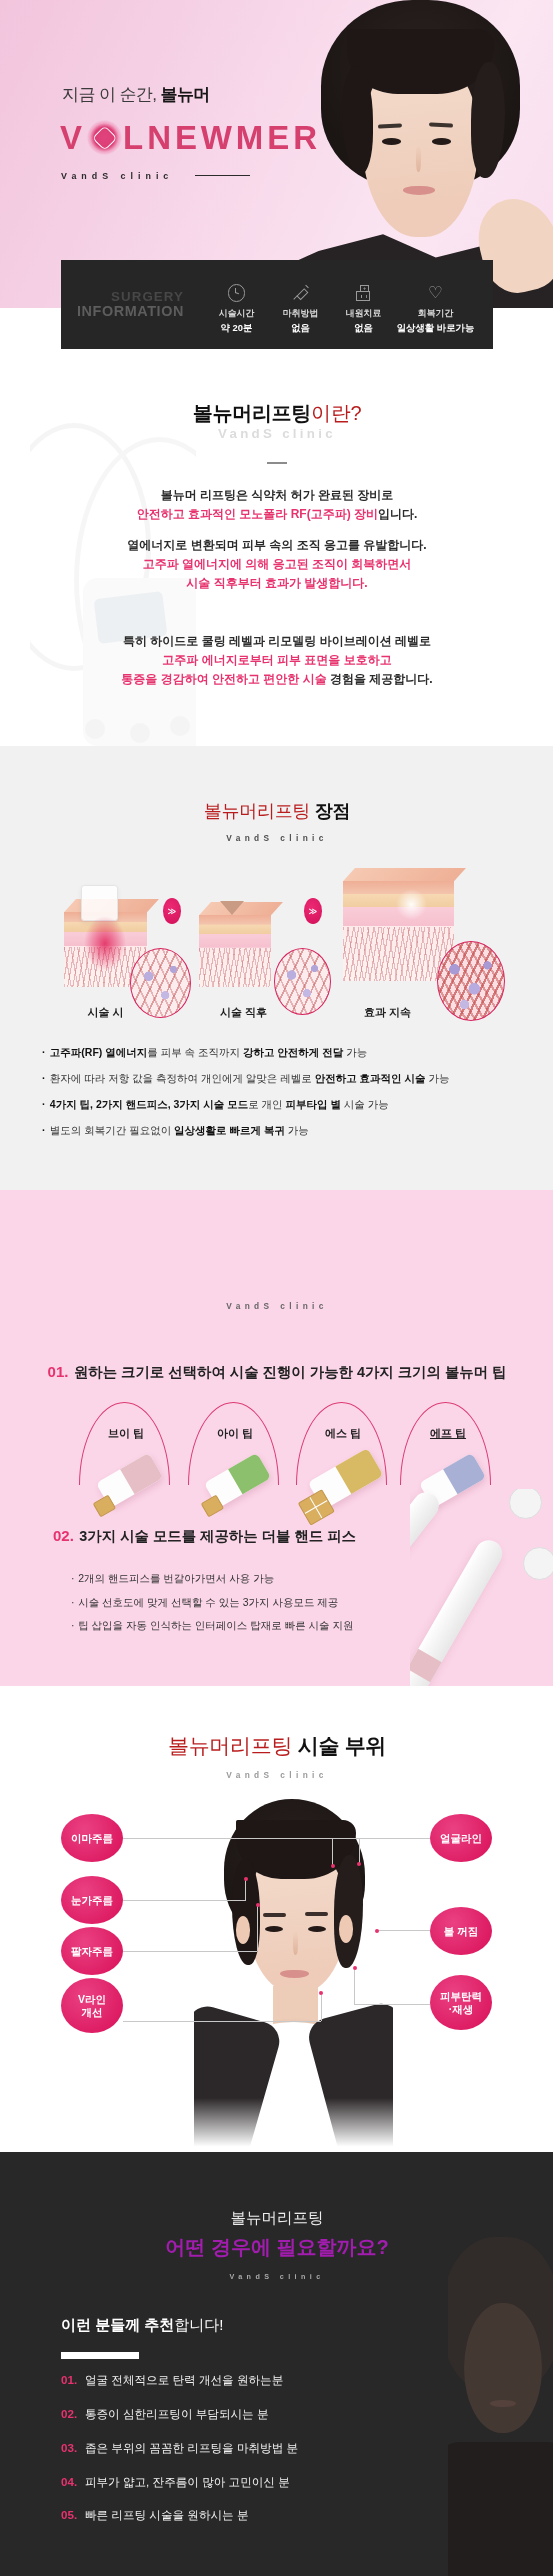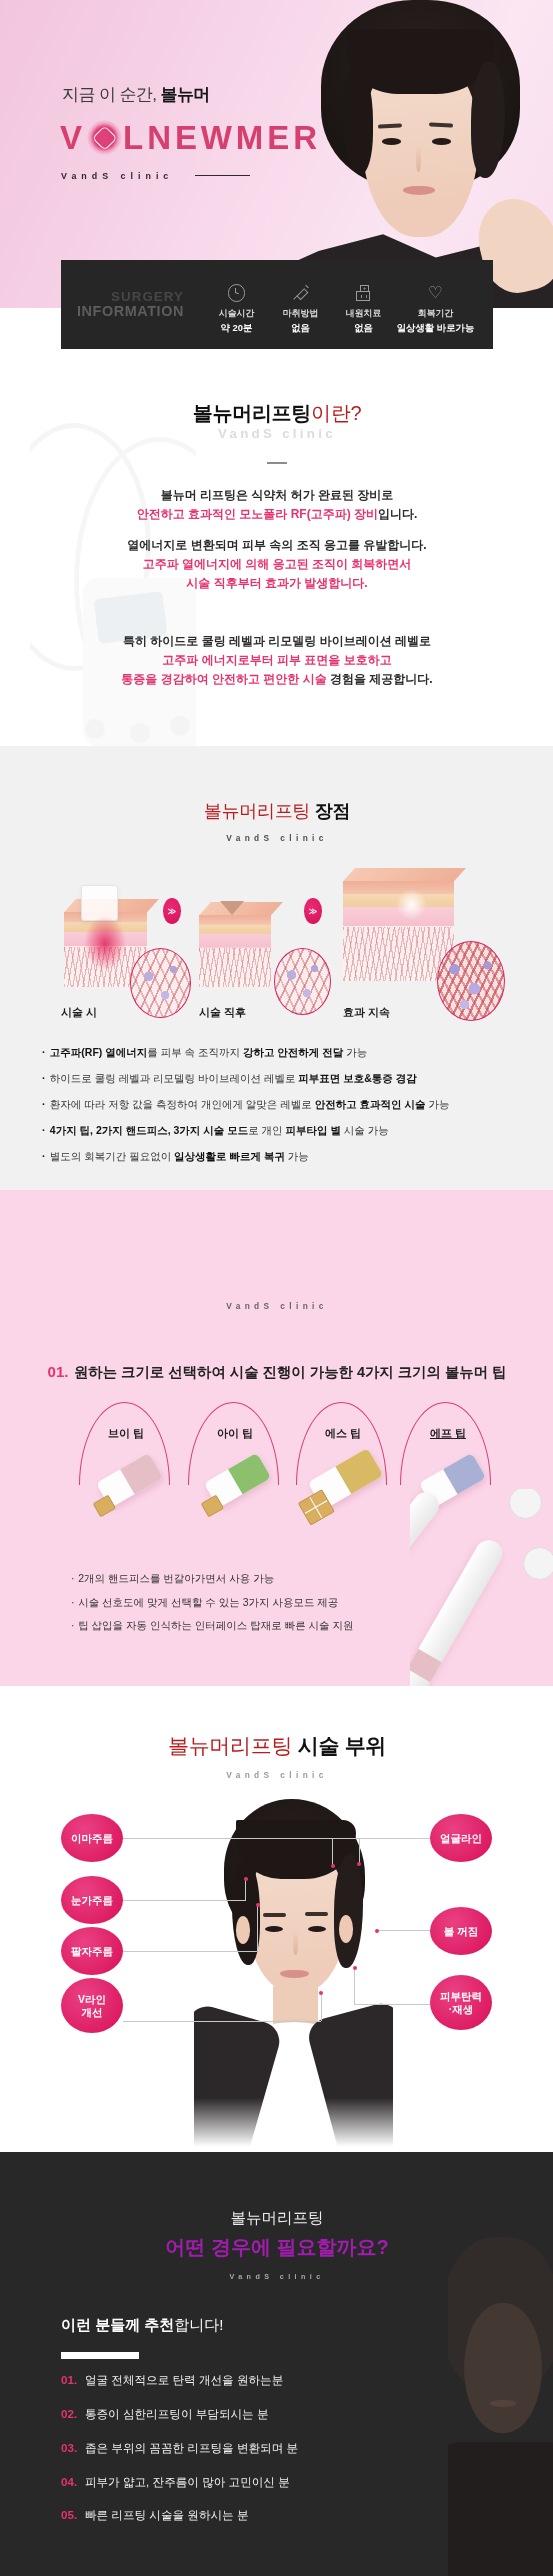--- a/index.html
+++ b/index.html
@@ -95,21 +95,21 @@
         repeating-linear-gradient(115deg,rgba(198,94,94,.55) 0 1.7px,transparent 1.7px 8.3px),
         repeating-linear-gradient(65deg,rgba(198,94,94,.4) 0 1.7px,transparent 1.7px 9.4px),#fdecee;}
   .mag.dense{background:radial-gradient(circle at 25% 35%,#a89ad4 0 5px,transparent 5.5px),
         radial-gradient(circle at 55% 60%,#b7abdf 0 5.5px,transparent 6px),
         radial-gradient(circle at 75% 30%,#a89ad4 0 3.9px,transparent 4.4px),
         radial-gradient(circle at 40% 80%,#c3b8e4 0 4.4px,transparent 5px),
         repeating-linear-gradient(115deg,rgba(198,80,80,.7) 0 2.2px,transparent 2.2px 7.2px),
         repeating-linear-gradient(60deg,rgba(198,80,80,.5) 0 2.2px,transparent 2.2px 7.8px),#fbdfe3;}
   .arrow-oval{position:absolute;width:17.7px;height:25.5px;background:radial-gradient(circle at 40% 35%,#ec2a73,#d3105a);border-radius:50%;
      color:#fff;font-size:8.3px;font-weight:700;display:flex;align-items:center;justify-content:center;}
-  .stage-label{position:absolute;width:89px;text-align:left;font-size:11px;font-weight:600;color:#1e1e1e;}
+  .stage-label{position:absolute;width:89px;text-align:center;font-size:11px;font-weight:600;color:#1e1e1e;}
   .merit-list{left:42px;top:1039px;width:487px;list-style:none;margin:0;padding:0;}
   .merit-list li{font-size:10.5px;line-height:26px;color:#333;white-space:nowrap;}
   .merit-list li b{color:#111;font-weight:800;}
   .merit-list .dot{display:inline-block;width:7.8px;color:#111;font-weight:800;}
 
   
   .special-bg{left:0;top:1190px;width:554px;height:496px;background:#fbd6e8;}
   .pt-line{font-size:14.4px;color:#222;font-weight:700;white-space:nowrap;}
   .pt-line .num{color:#e8326e;font-weight:800;font-size:15px;margin-right:5.5px;}
   .arc{position:absolute;width:94px;height:83px;overflow:hidden;}
@@ -305,21 +305,20 @@
   <div class="abs mag" style="left:130px;top:948px;width:59px;height:68px;"></div>
   <div class="abs mag" style="left:274px;top:948px;width:55px;height:65px;"></div>
   <div class="abs mag dense" style="left:437px;top:941px;width:66px;height:78px;"></div>
 
   <div class="stage-label" style="left:61px;top:1005px;">시술 시</div>
   <div class="stage-label" style="left:199px;top:1005px;">시술 직후</div>
   <div class="stage-label" style="left:343px;top:1005px;">효과 지속</div>
 
   <ul class="abs merit-list">
     <li><span class="dot">·</span><b>고주파(RF) 열에너지</b><span>를 피부 속 조직까지 </span><b>강하고 안전하게 전달</b><span> 가능</span></li>
-    <li><span class="dot">·</span><b></b><span>하이드로 쿨링 레벨과 리모델링 바이브레이션 레벨로 </span><b>피부표면 보호&amp;통증 경감</b><span></span></li>
     <li><span class="dot">·</span><b></b><span>환자에 따라 저항 값을 측정하여 개인에게 알맞은 레벨로 </span><b>안전하고 효과적인 시술</b><span> 가능</span></li>
     <li><span class="dot">·</span><b>4가지 팁, 2가지 핸드피스, 3가지 시술 모드</b><span>로 개인 </span><b>피부타입 별</b><span> 시술 가능</span></li>
     <li><span class="dot">·</span><b></b><span>별도의 회복기간 필요없이 </span><b>일상생활로 빠르게 복귀</b><span> 가능</span></li>
   </ul>
 
   <div class="abs special-bg"></div>
   <div class="abs ctr sec-clinic" style="top:1301px;color:#666;">VandS clinic</div>
 
   <div class="abs ctr pt-line" style="top:1363px;"><span class="num">01.</span><span>원하는 크기로 선택하여 시술 진행이 가능한 4가지 크기의 볼뉴머 팁</span></div>
 
@@ -354,20 +353,21 @@
       <div class="base"></div>
       <div class="color" style="background:#d8b964;"></div>
       <div class="gold"></div>
     </div>
   <div class="tipdev" style="left:422px;top:1466px;">
       <div class="base"></div>
       <div class="color" style="background:#a9b0d6;"></div>
       <div class="gold"></div>
     </div>
 
+  <div class="abs pt-line" style="left:53px;top:1527px;"><span class="num">02.</span><span>3가지 시술 모드를 제공하는 더블 핸드 피스</span></div>
 
   <ul class="abs sp-bullets">
     <li><span class="dot">·</span><span>2개의 핸드피스를 번갈아가면서 사용 가능</span></li>
     <li><span class="dot">·</span><span>시술 선호도에 맞게 선택할 수 있는 3가지 사용모드 제공</span></li>
     <li><span class="dot">·</span><span>팁 삽입을 자동 인식하는 인터페이스 탑재로 빠른 시술 지원</span></li>
   </ul>
 
   <div class="abs pens">
     <div class="pen-disc" style="left:99px;top:-3.3px;"></div>
     <div class="pen-disc" style="left:113px;top:58px;"></div>
@@ -441,18 +441,18 @@
 
   <div class="abs ctr" style="top:2208px;font-size:15.5px;color:#ececec;">볼뉴머리프팅</div>
   <div class="abs ctr" style="top:2234px;font-size:20px;font-weight:800;color:#a21caf;">어떤 경우에 필요할까요?</div>
   <div class="abs ctr sec-clinic" style="top:2272px;color:#aaa;font-size:7.2px;">VandS clinic</div>
 
   <div class="abs who-reco"><b>이런 분들께 추천</b><span>합니다!</span></div>
   <div class="abs who-bar"></div>
 
   <div class="who-item" style="top:2373px;"><span class="num">01.</span><span>얼굴 전체적으로 탄력 개선을 원하는분</span></div>
   <div class="who-item" style="top:2407px;"><span class="num">02.</span><span>통증이 심한리프팅이 부담되시는 분</span></div>
-  <div class="who-item" style="top:2441px;"><span class="num">03.</span><span>좁은 부위의 꼼꼼한 리프팅을 변환되며 분</span></div>
+  <div class="who-item" style="top:2441px;"><span class="num">03.</span><span>좁은 부위의 꼼꼼한 리프팅을 마취방법 분</span></div>
   <div class="who-item" style="top:2475px;"><span class="num">04.</span><span>피부가 얇고, 잔주름이 많아 고민이신 분</span></div>
   <div class="who-item" style="top:2508px;"><span class="num">05.</span><span>빠른 리프팅 시술을 원하시는 분</span></div>
 
 </div>
 
 
 </body></html>

